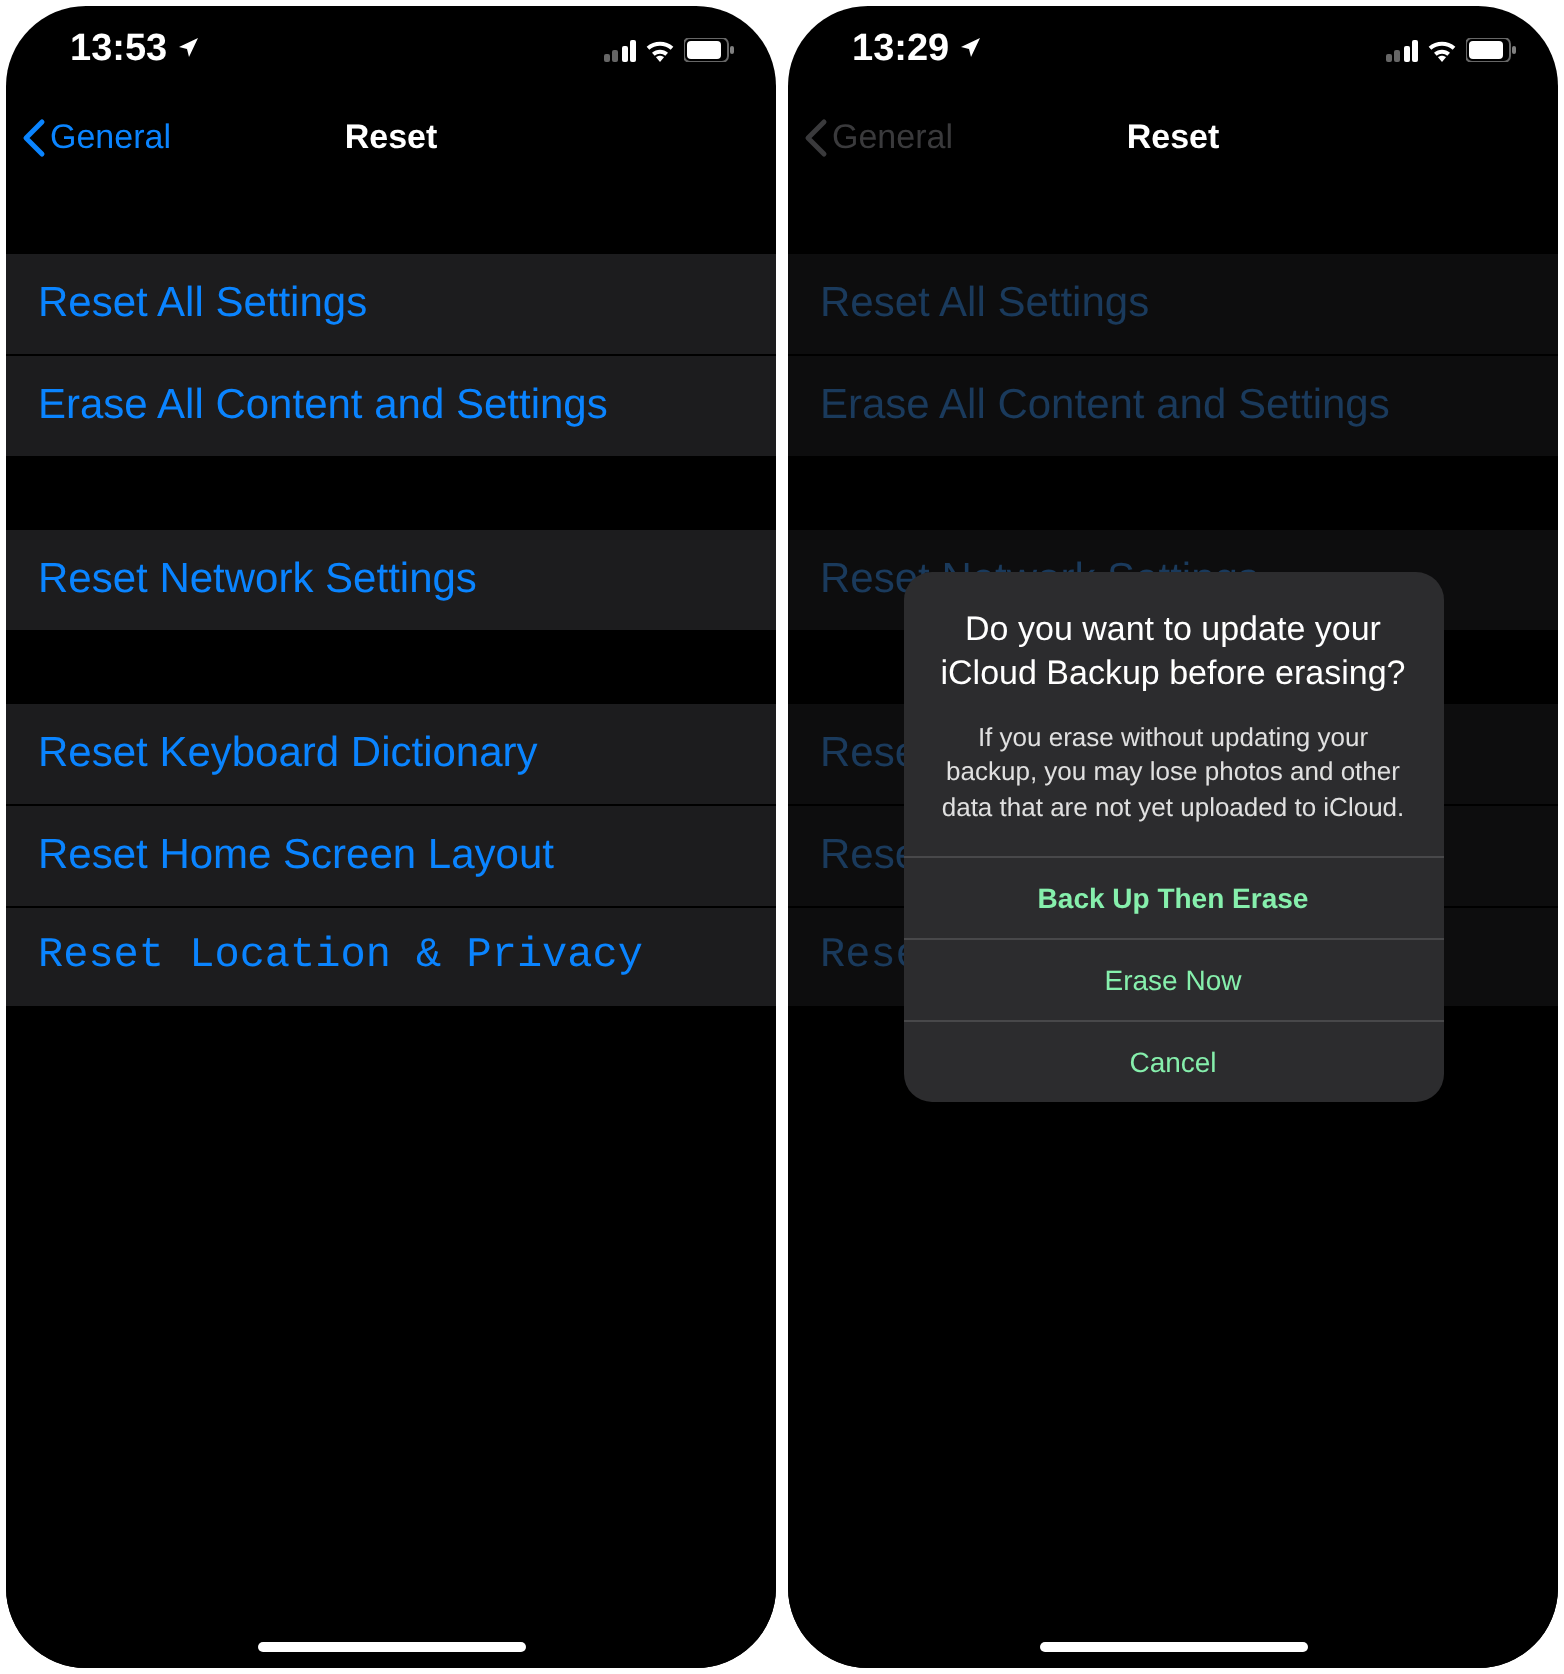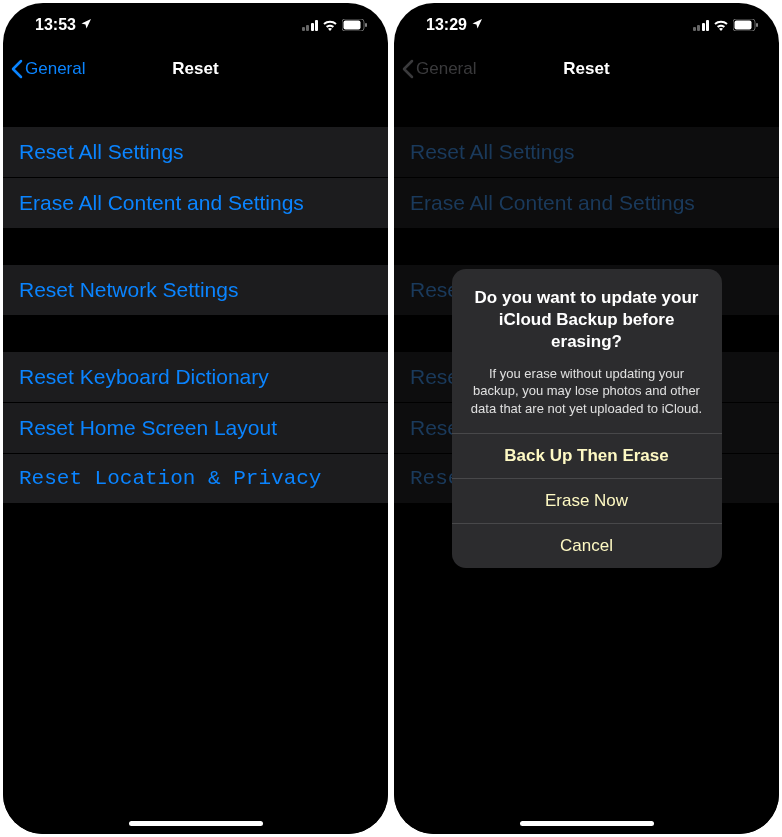--- a/index.html
+++ b/index.html
@@ -26,21 +26,21 @@
       display: flex;
       flex-direction: column;
     }
     .status-bar {
       height: 44px;
       display: flex;
       align-items: center;
       justify-content: space-between;
       padding: 0 20px;
       color: #fff;
-      font-size: 16px;
+      font-size: 19px;
       font-weight: 600;
     }
     .status-left {
       display: flex;
       align-items: center;
       gap: 4px;
       padding-left: 12px;
     }
     .status-right {
       display: flex;
@@ -123,35 +123,35 @@
       border-radius: 14px;
       overflow: hidden;
     }
     .alert-body {
       padding: 18px 16px 16px;
       text-align: center;
     }
     .alert-title {
       color: #fff;
       font-size: 17px;
-      font-weight: 700;
+      font-weight: 400;
       margin-bottom: 12px;
       line-height: 1.3;
     }
     .alert-message {
       color: #e0e0e0;
       font-size: 13px;
       line-height: 1.35;
     }
     .alert-btn {
       border-top: 0.5px solid #48484a;
       padding: 12px;
       text-align: center;
-      color: #fef9c3;
-      font-size: 17px;
+      color: #86efac;
+      font-size: 14px;
     }
     .alert-btn.bold {
       font-weight: 600;
     }
     .location-icon {
       display: inline-block;
     }
     .signal-bars {
       display: flex;
       align-items: flex-end;

